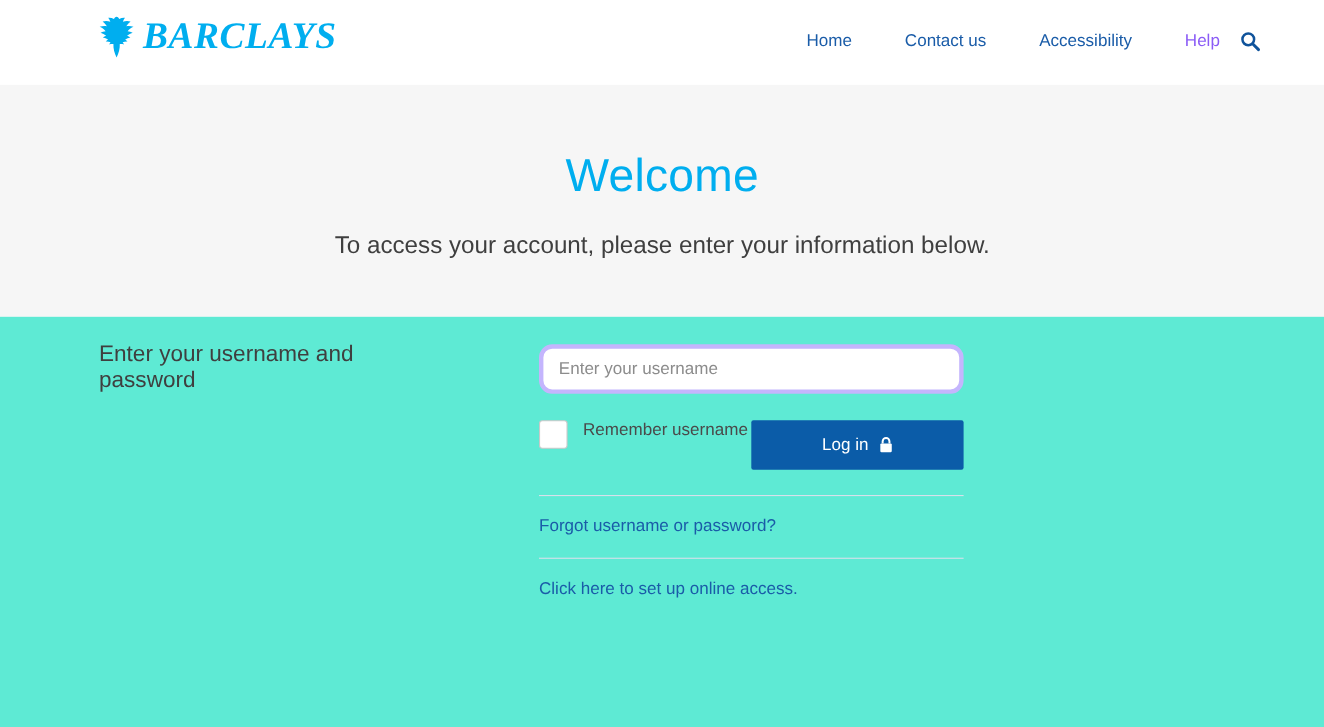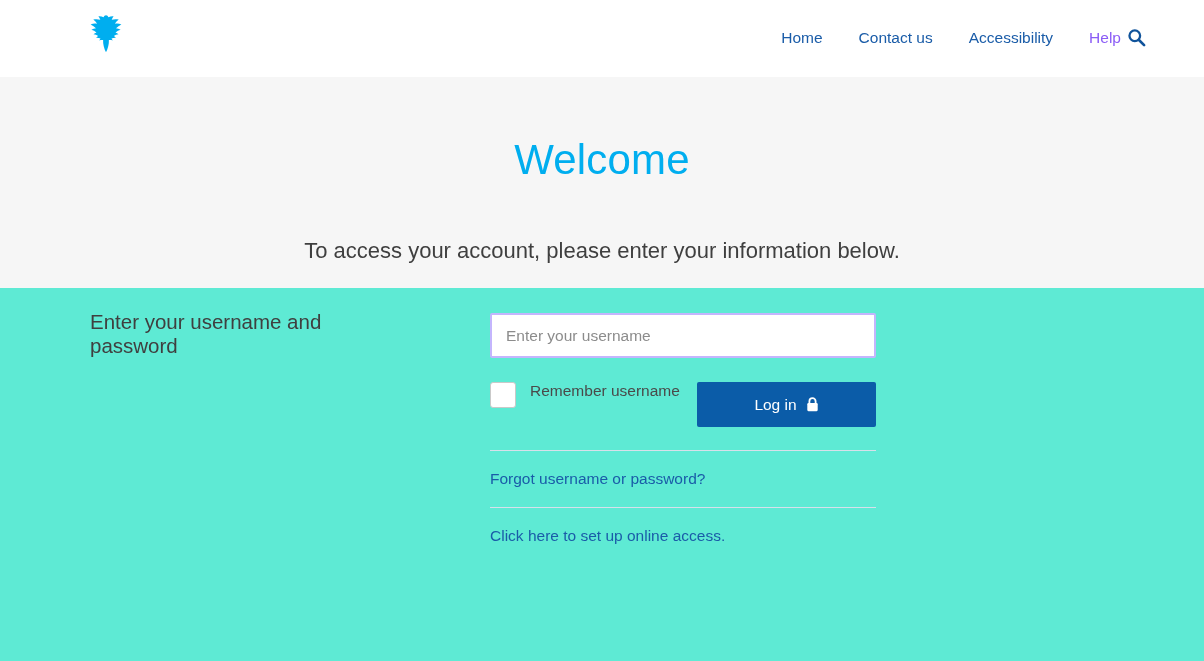--- a/index.html
+++ b/index.html
@@ -39,42 +39,41 @@
     line-height: 1;
     white-space: nowrap;
   }
 
   .nav {
     position: absolute;
     right: 58px;
     top: 28px;
     display: flex;
     align-items: center;
-    gap: 0px;
+    gap: 12px;
   }
   .nav-link {
     color: #1a5ca8;
     font-size: 15.5px;
     text-decoration: none;
     padding: 0 18px;
     white-space: nowrap;
     cursor: pointer;
   }
   .nav-link.help { padding-right: 6px; color: #8b5cf6; }
   .search-icon { width: 19px; height: 19px; display: block; cursor: pointer; }
 
   
   .hero {
     width: 1204px;
     height: 211px;
     background: #f6f6f6;
     display: flex;
     flex-direction: column;
     align-items: center;
-    gap: 28px;
   }
   .hero-title {
     margin: 0;
     padding-top: 60px;
     font-size: 42px;
     font-weight: 400;
     color: #00AEEF;
     line-height: 1.1;
     letter-spacing: 0.2px;
   }
@@ -109,22 +108,22 @@
 
   .form-col {
     position: absolute;
     left: 490px;
     top: 25px;
     width: 386px;
   }
   .field {
     width: 386px;
     height: 45px;
-    border: 2px solid #c4b5fd;
-    border-radius: 2px;
+    border: 4px solid #c4b5fd;
+    border-radius: 12px;
     background: #ffffff;
     font-size: 15.5px;
     color: #333;
     padding: 0 14px;
     font-family: "Liberation Sans", sans-serif;
     outline: none;
     display: block;
   }
   .field::placeholder { color: #8c8c8c; opacity: 1; }
   .field + .field { margin-top: 21px; }
@@ -144,21 +143,21 @@
     flex: none;
   }
   .remember-label {
     margin-left: 14px;
     font-size: 15.5px;
     color: #4a4a4a;
     white-space: nowrap;
   }
   .login-btn {
     margin-left: auto;
-    width: 179px;
+    width: 193px;
     height: 45px;
     background: #0b5ca8;
     border: none;
     border-radius: 2px;
     color: #ffffff;
     font-size: 15.5px;
     font-family: "Liberation Sans", sans-serif;
     cursor: pointer;
     display: flex;
     align-items: center;
@@ -187,20 +186,21 @@
   }
 </style>
 </head>
 <body>
 
 <div class="header">
   <div class="logo-wrap">
     <svg class="eagle-icon" viewBox="0 0 32 40">
       <path fill="#00AEEF" d="M16 1.2c-1.1 0-2 .9-2.4 2.1-1.6-.9-3.4-1.3-5.2-1.1.9 1.1 1.5 2.3 1.9 3.6C8.1 5 5.6 4.9 3.3 5.6c1.6 1.2 2.9 2.6 3.9 4.2-2.2-.4-4.5-.2-6.6.6 2.1.9 3.9 2.2 5.4 3.9-1.6.1-3.2.6-4.6 1.4 1.9.5 3.6 1.4 5.1 2.7-1.1.4-2.1 1-3 1.8 1.7.2 3.3.8 4.7 1.7-.8.5-1.5 1.2-2.1 1.9 1.5-.1 3 .1 4.4.6-.5.6-.9 1.3-1.2 2 1.2-.4 2.5-.5 3.8-.4-.2 4.3 1 8.5 2.9 12.3 1.9-3.8 3.1-8 2.9-12.3 1.3-.1 2.6 0 3.8.4-.3-.7-.7-1.4-1.2-2 1.4-.5 2.9-.7 4.4-.6-.6-.7-1.3-1.4-2.1-1.9 1.4-.9 3-1.5 4.7-1.7-.9-.8-1.9-1.4-3-1.8 1.5-1.3 3.2-2.2 5.1-2.7-1.4-.8-3-1.3-4.6-1.4 1.5-1.7 3.3-3 5.4-3.9-2.1-.8-4.4-1-6.6-.6 1-1.6 2.3-3 3.9-4.2-2.3-.7-4.8-.6-7 .2.4-1.3 1-2.5 1.9-3.6-1.8-.2-3.6.2-5.2 1.1C18 2.1 17.1 1.2 16 1.2z"></path>
     </svg>
+    <span class="logo-text">BARCLAYS</span>
   </div>
 
   <div class="nav">
     <a class="nav-link">Home</a>
     <a class="nav-link">Contact us</a>
     <a class="nav-link">Accessibility</a>
     <a class="nav-link help">Help</a>
     <svg class="search-icon" viewBox="0 0 20 20">
       <circle cx="8.2" cy="8.2" r="5.6" fill="none" stroke="#10539b" stroke-width="2.4"></circle>
       <line x1="12.6" y1="12.6" x2="18" y2="18" stroke="#10539b" stroke-width="2.8" stroke-linecap="round"></line>

